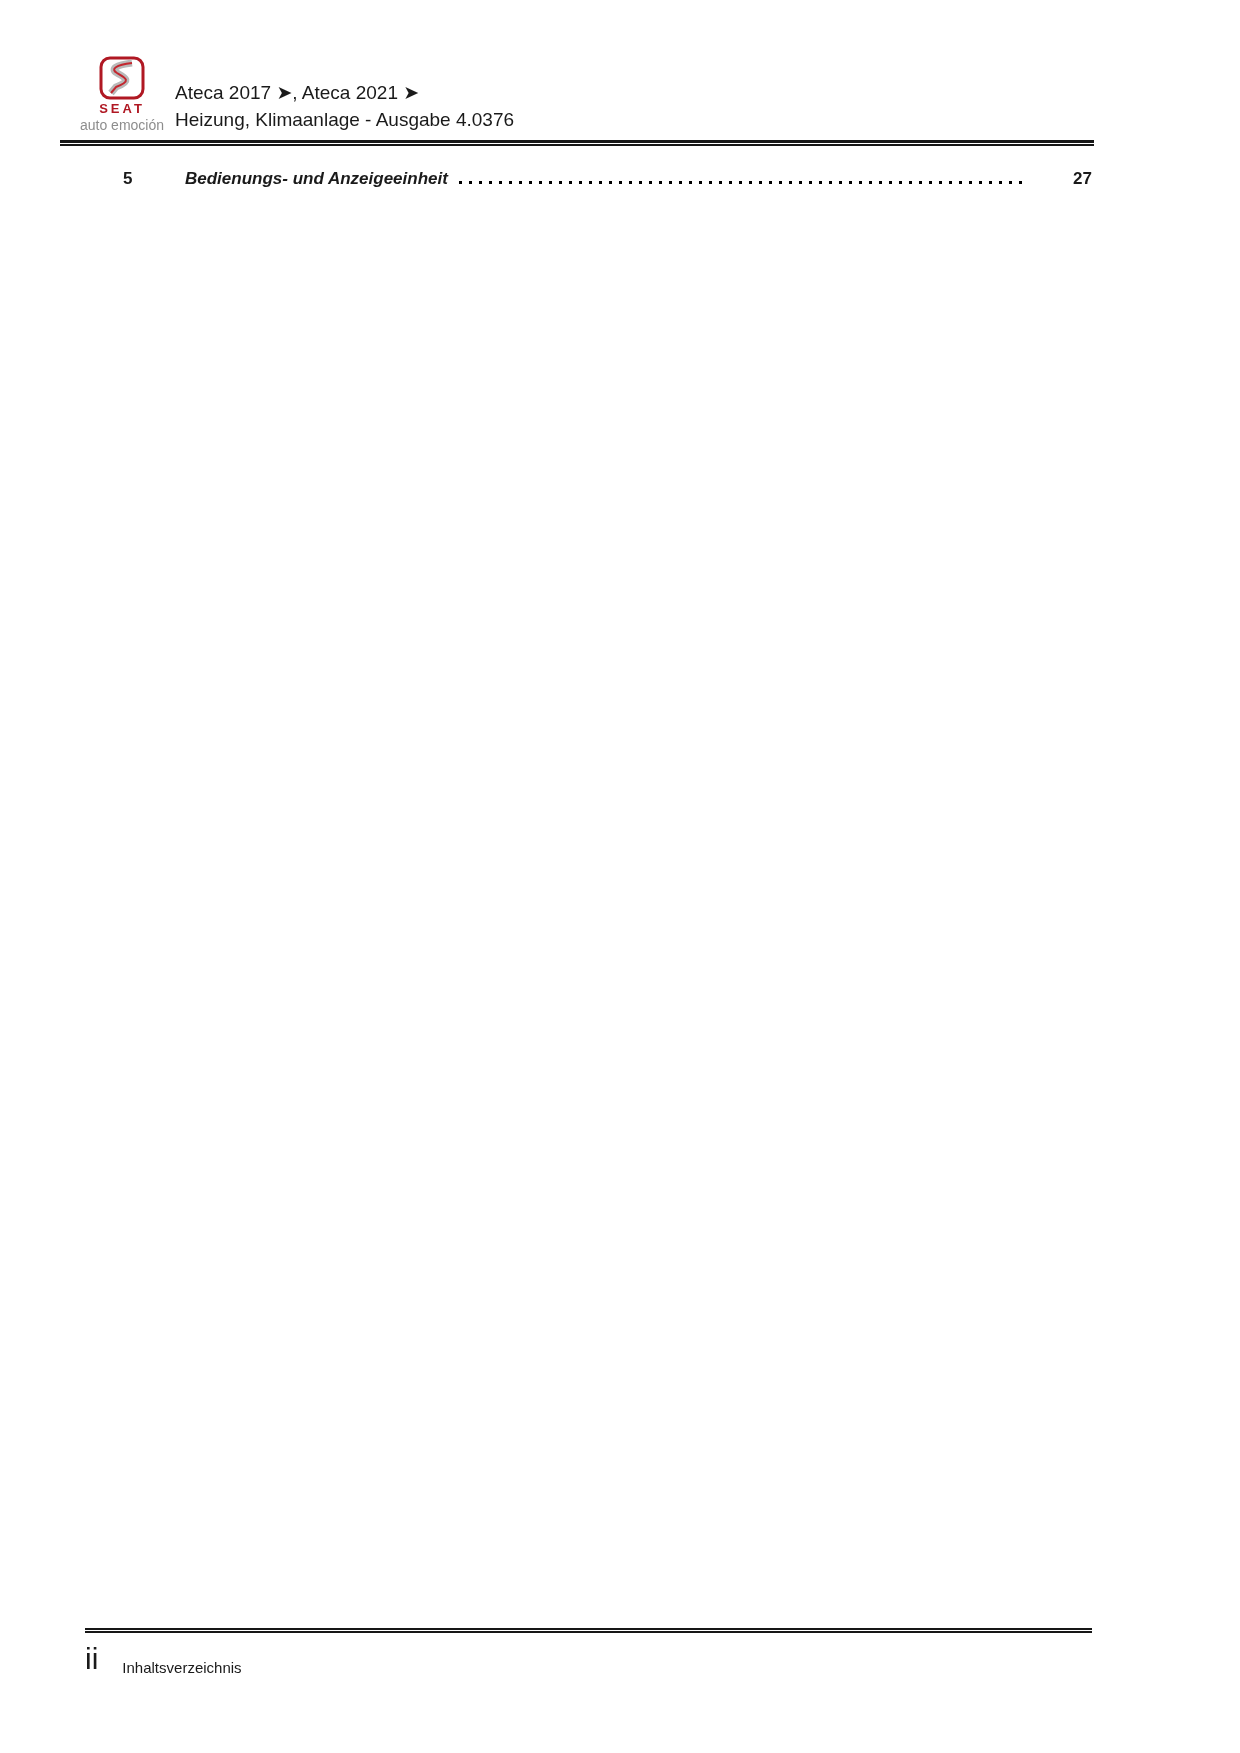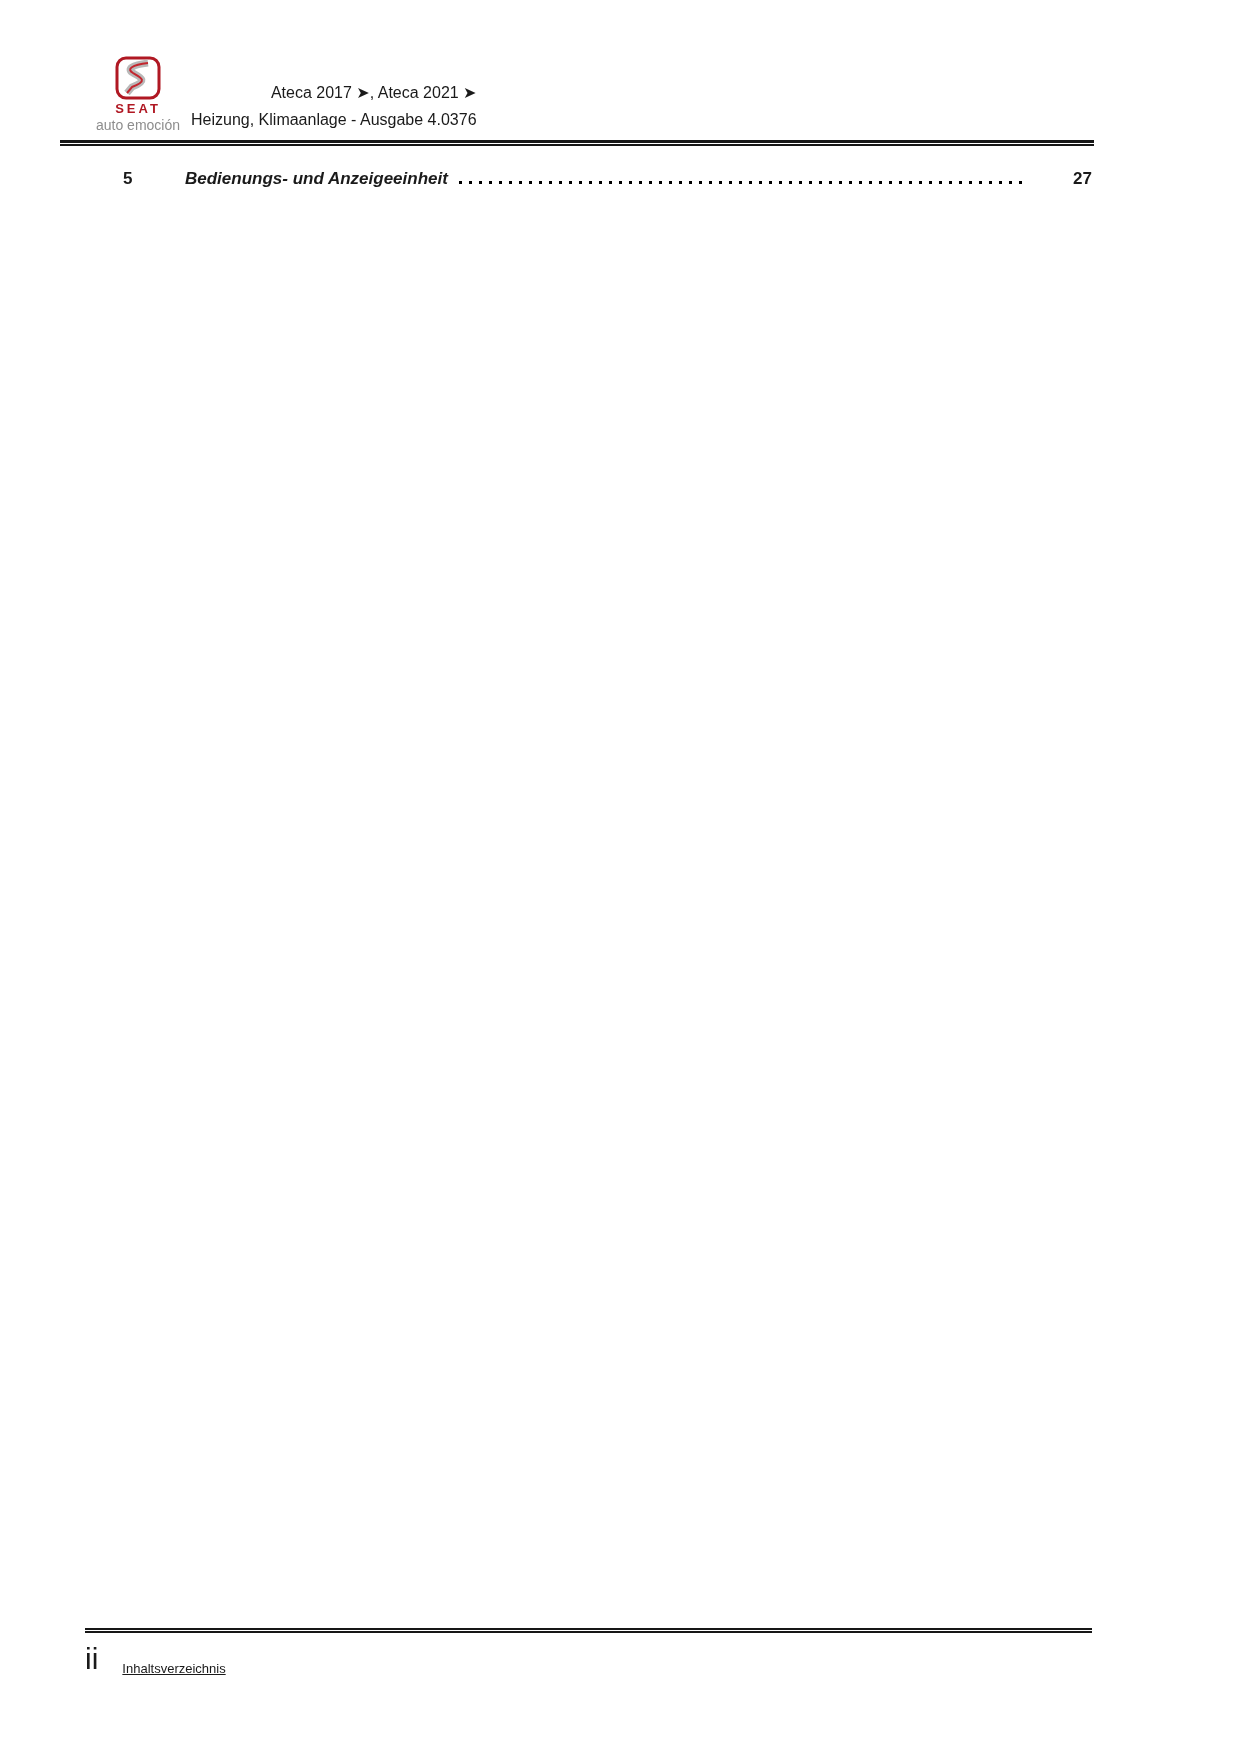--- a/index.html
+++ b/index.html
@@ -7,26 +7,26 @@
     position:relative;
     width:1240px; height:1753px;
     margin:0 auto;
     background:#ffffff;
     font-family:"Liberation Sans", sans-serif;
     color:#1a1a1a;
     overflow:hidden;
   }
   
   .header { display:flex; align-items:flex-end; gap:16px; padding:56px 148px 0 85px; }
-  .logo-block { display:flex; flex-direction:column; align-items:center; width:74px; flex:none;margin-left:16px; }
+  .logo-block { display:flex; flex-direction:column; align-items:center; width:74px; flex:none; }
   .logo-icon svg { display:block; }
   .logo-brand { font-size:13px; font-weight:bold; letter-spacing:3px; color:#b01823; margin-top:1px; }
   .logo-tagline { font-size:14px; color:#8d8d8d; margin-top:1px; white-space:nowrap; }
   .header-titles { padding-bottom:0; }
-  .header-titles .t1, .header-titles .t2 { font-size:16px; line-height:27px; white-space:nowrap;text-align:right; }
+  .header-titles .t1, .header-titles .t2 { font-size:19px; line-height:27px; white-space:nowrap; }
   .rule {
     height:6px;
     background:linear-gradient(#161616 0 3px, #ffffff 3px 4px, #161616 4px 6px);
   }
   .header-rule { margin:7px 146px 0 60px; }
   
   .content { margin:20px 148px 0 85px; }
   .row { display:flex; align-items:baseline; font-size:17px; line-height:25px; }
   .row .num   { flex:none; width:62px; margin-left:38px; }
   .row .title { flex:none; white-space:nowrap;font-style:italic; }
@@ -40,21 +40,21 @@
   .row.section .leader {
     height:3.4px;
     background:repeating-linear-gradient(to right, #000 0 3px, transparent 3px 10px);
   }
   
   .footer { position:absolute; left:85px; right:148px; top:1628px; }
   .footer-rule { margin:0 0 9px 0; height:5px;
     background:linear-gradient(#161616 0 2px, #ffffff 2px 3px, #161616 3px 5px); }
   .footer-row { display:flex; align-items:flex-end; }
   .footer-page { font-size:30px; font-weight:normal; }
-  .footer-label { font-size:13px; margin-left:24px;text-decoration:underline; }
+  .footer-label { font-size:15px; margin-left:24px; }
 </style>
 </head>
 <body>
 
 <div class="page">
 
   <div class="header">
     <div class="logo-block">
       <span class="logo-icon">
         <svg width="52" height="44" viewBox="0 0 52 44">

